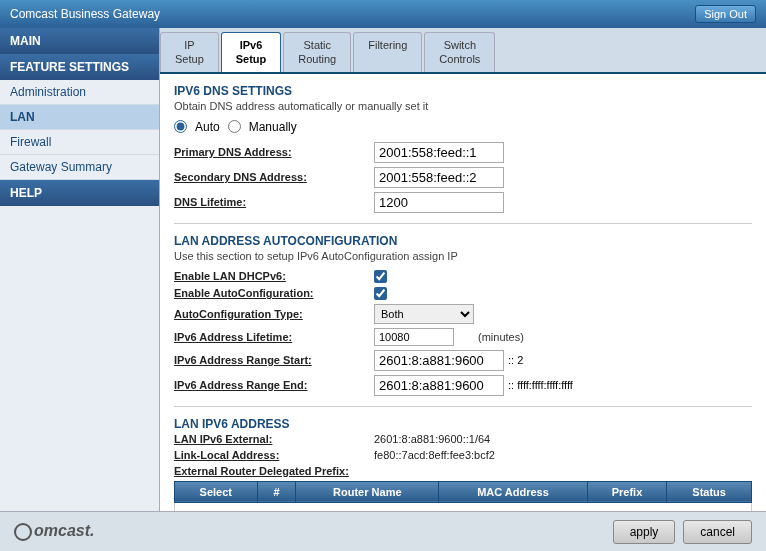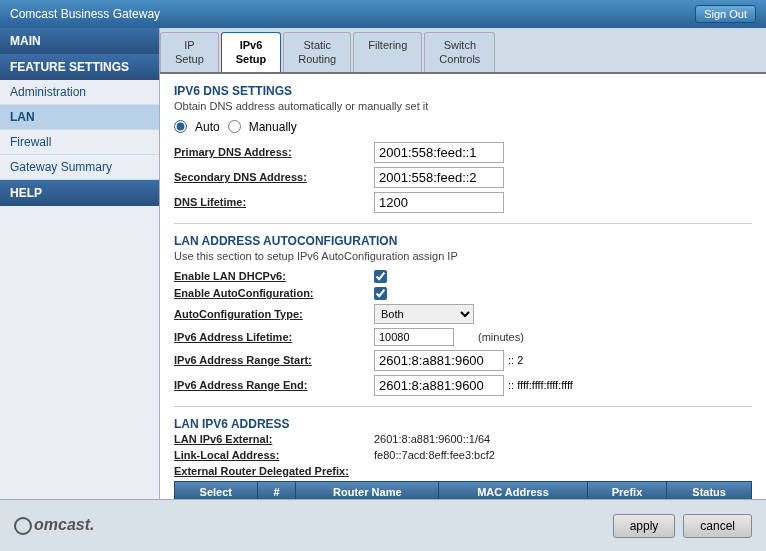--- a/index.html
+++ b/index.html
@@ -77,21 +77,21 @@
       flex: 1;
       display: flex;
       flex-direction: column;
       overflow: hidden;
     }
 
     
     #tabs {
       display: flex;
       background: #d0dce8;
-      border-bottom: 2px solid #737373;
+      border-bottom: 2px solid #0c4a6e;
       padding-top: 4px;
     }
     .tab {
       padding: 5px 14px;
       cursor: pointer;
       font-size: 11px;
       color: #333;
       border: 1px solid #aab;
       border-bottom: none;
       background: #c8d8e8;
@@ -194,21 +194,21 @@
     #router-table td {
       padding: 4px 8px;
       border: 1px solid #ccc;
       text-align: center;
     }
 
     
     #bottom-bar {
       background: #d8e0e8;
       border-top: 1px solid #aab;
-      height: 52px;
+      height: 40px;
       display: flex;
       align-items: center;
       justify-content: space-between;
       padding: 0 14px;
     }
     #comcast-logo {
       font-size: 16px;
       color: #555;
       font-style: italic;
       font-weight: bold;

